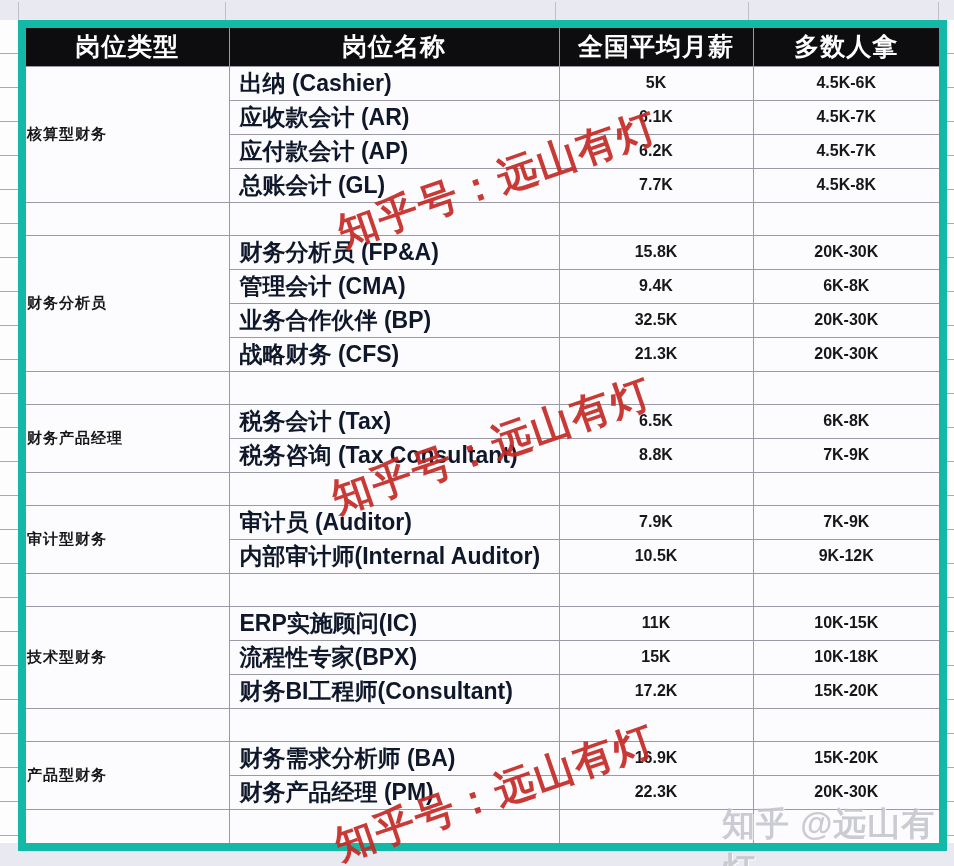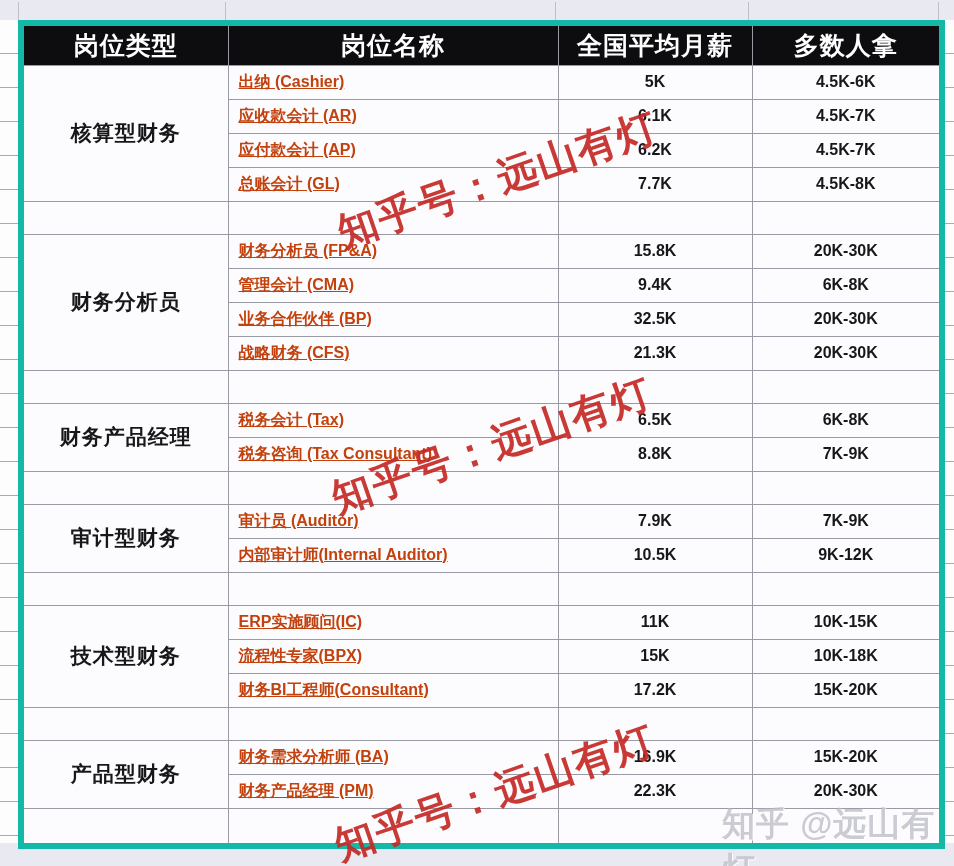--- a/index.html
+++ b/index.html
@@ -15,39 +15,39 @@
     position:absolute;top:20px;height:823px;background:#fdfdfe;
     background-image:repeating-linear-gradient(to bottom,transparent 0,transparent 33px,#a9a9b4 33px,#a9a9b4 34px);
   }
   .left-strip{left:0;width:18px;border-right:1px solid #8f8f9c;}
   .right-strip{left:939px;width:15px;border-left:1px solid #8f8f9c;}
 
   table.salary{
     position:absolute;left:18px;top:20px;width:921px;
     border-collapse:collapse;table-layout:fixed;
     background:#fcfcfe;
-    border:6px solid #14b8a6;
+    border:8px solid #14b8a6;
   }
   .salary td,.salary th{
     border:1px solid #9a9aa4;
     overflow:hidden;white-space:nowrap;
   }
   .salary thead tr{height:42px;}
   .salary th{
     background:#0d0d0f;color:#ffffff;
     font-size:25px;font-weight:bold;letter-spacing:1px;
   }
   .salary tbody tr{height:34px;}
   .salary tr.spacer{height:33px;}
   .salary tr.bottom{height:38px;}
   td.cat{
-    text-align:center;font-size:21px;font-weight:700;color:#17171a;letter-spacing:1px;
+    text-align:left;font-size:15px;font-weight:700;color:#17171a;letter-spacing:1px;
   }
   td.name{
-    text-align:left;padding-left:10px;font-size:16px;font-weight:600;color:#c2410c;text-decoration:underline;
+    text-align:left;padding-left:10px;font-size:23px;font-weight:600;color:#0f172a;
   }
   td.avg,td.range{
     text-align:center;font-size:16px;font-weight:600;color:#17171a;
   }
   
   .stamp{
     position:absolute;width:360px;text-align:center;
     color:#c52a26;font-size:40px;font-weight:700;letter-spacing:2px;
     transform:rotate(-19deg);transform-origin:center;
     opacity:.92;pointer-events:none;z-index:5;

